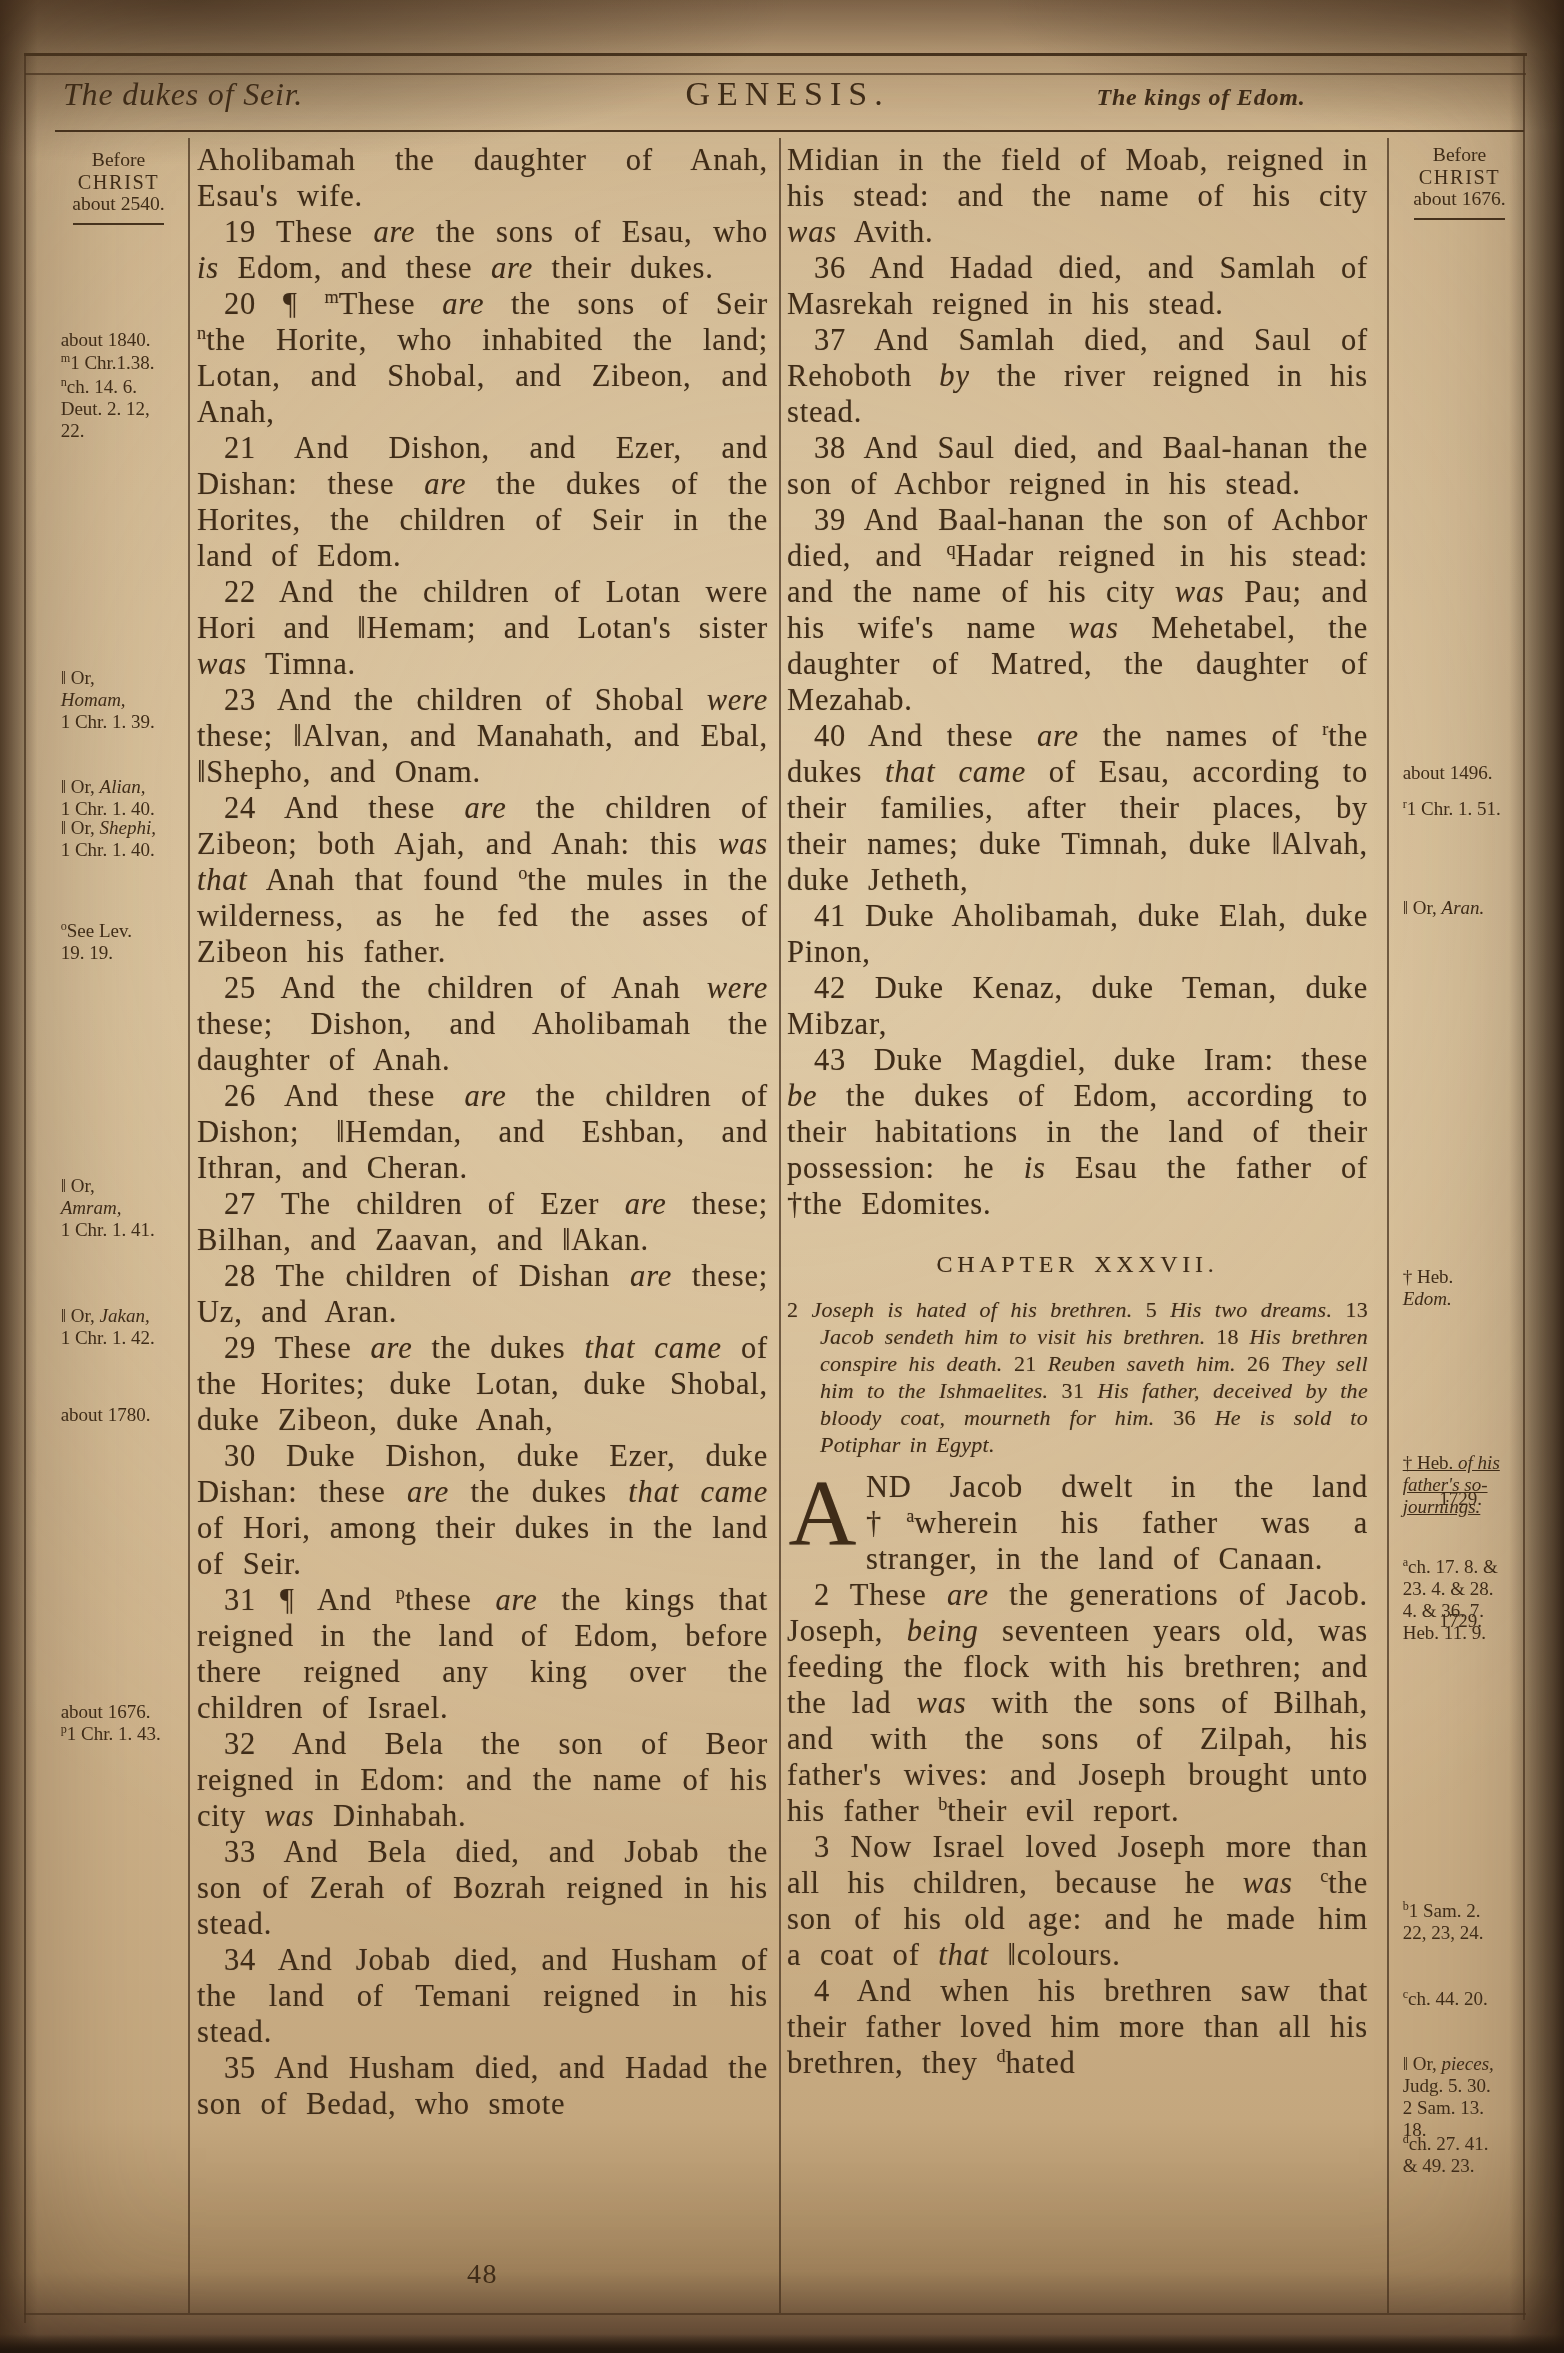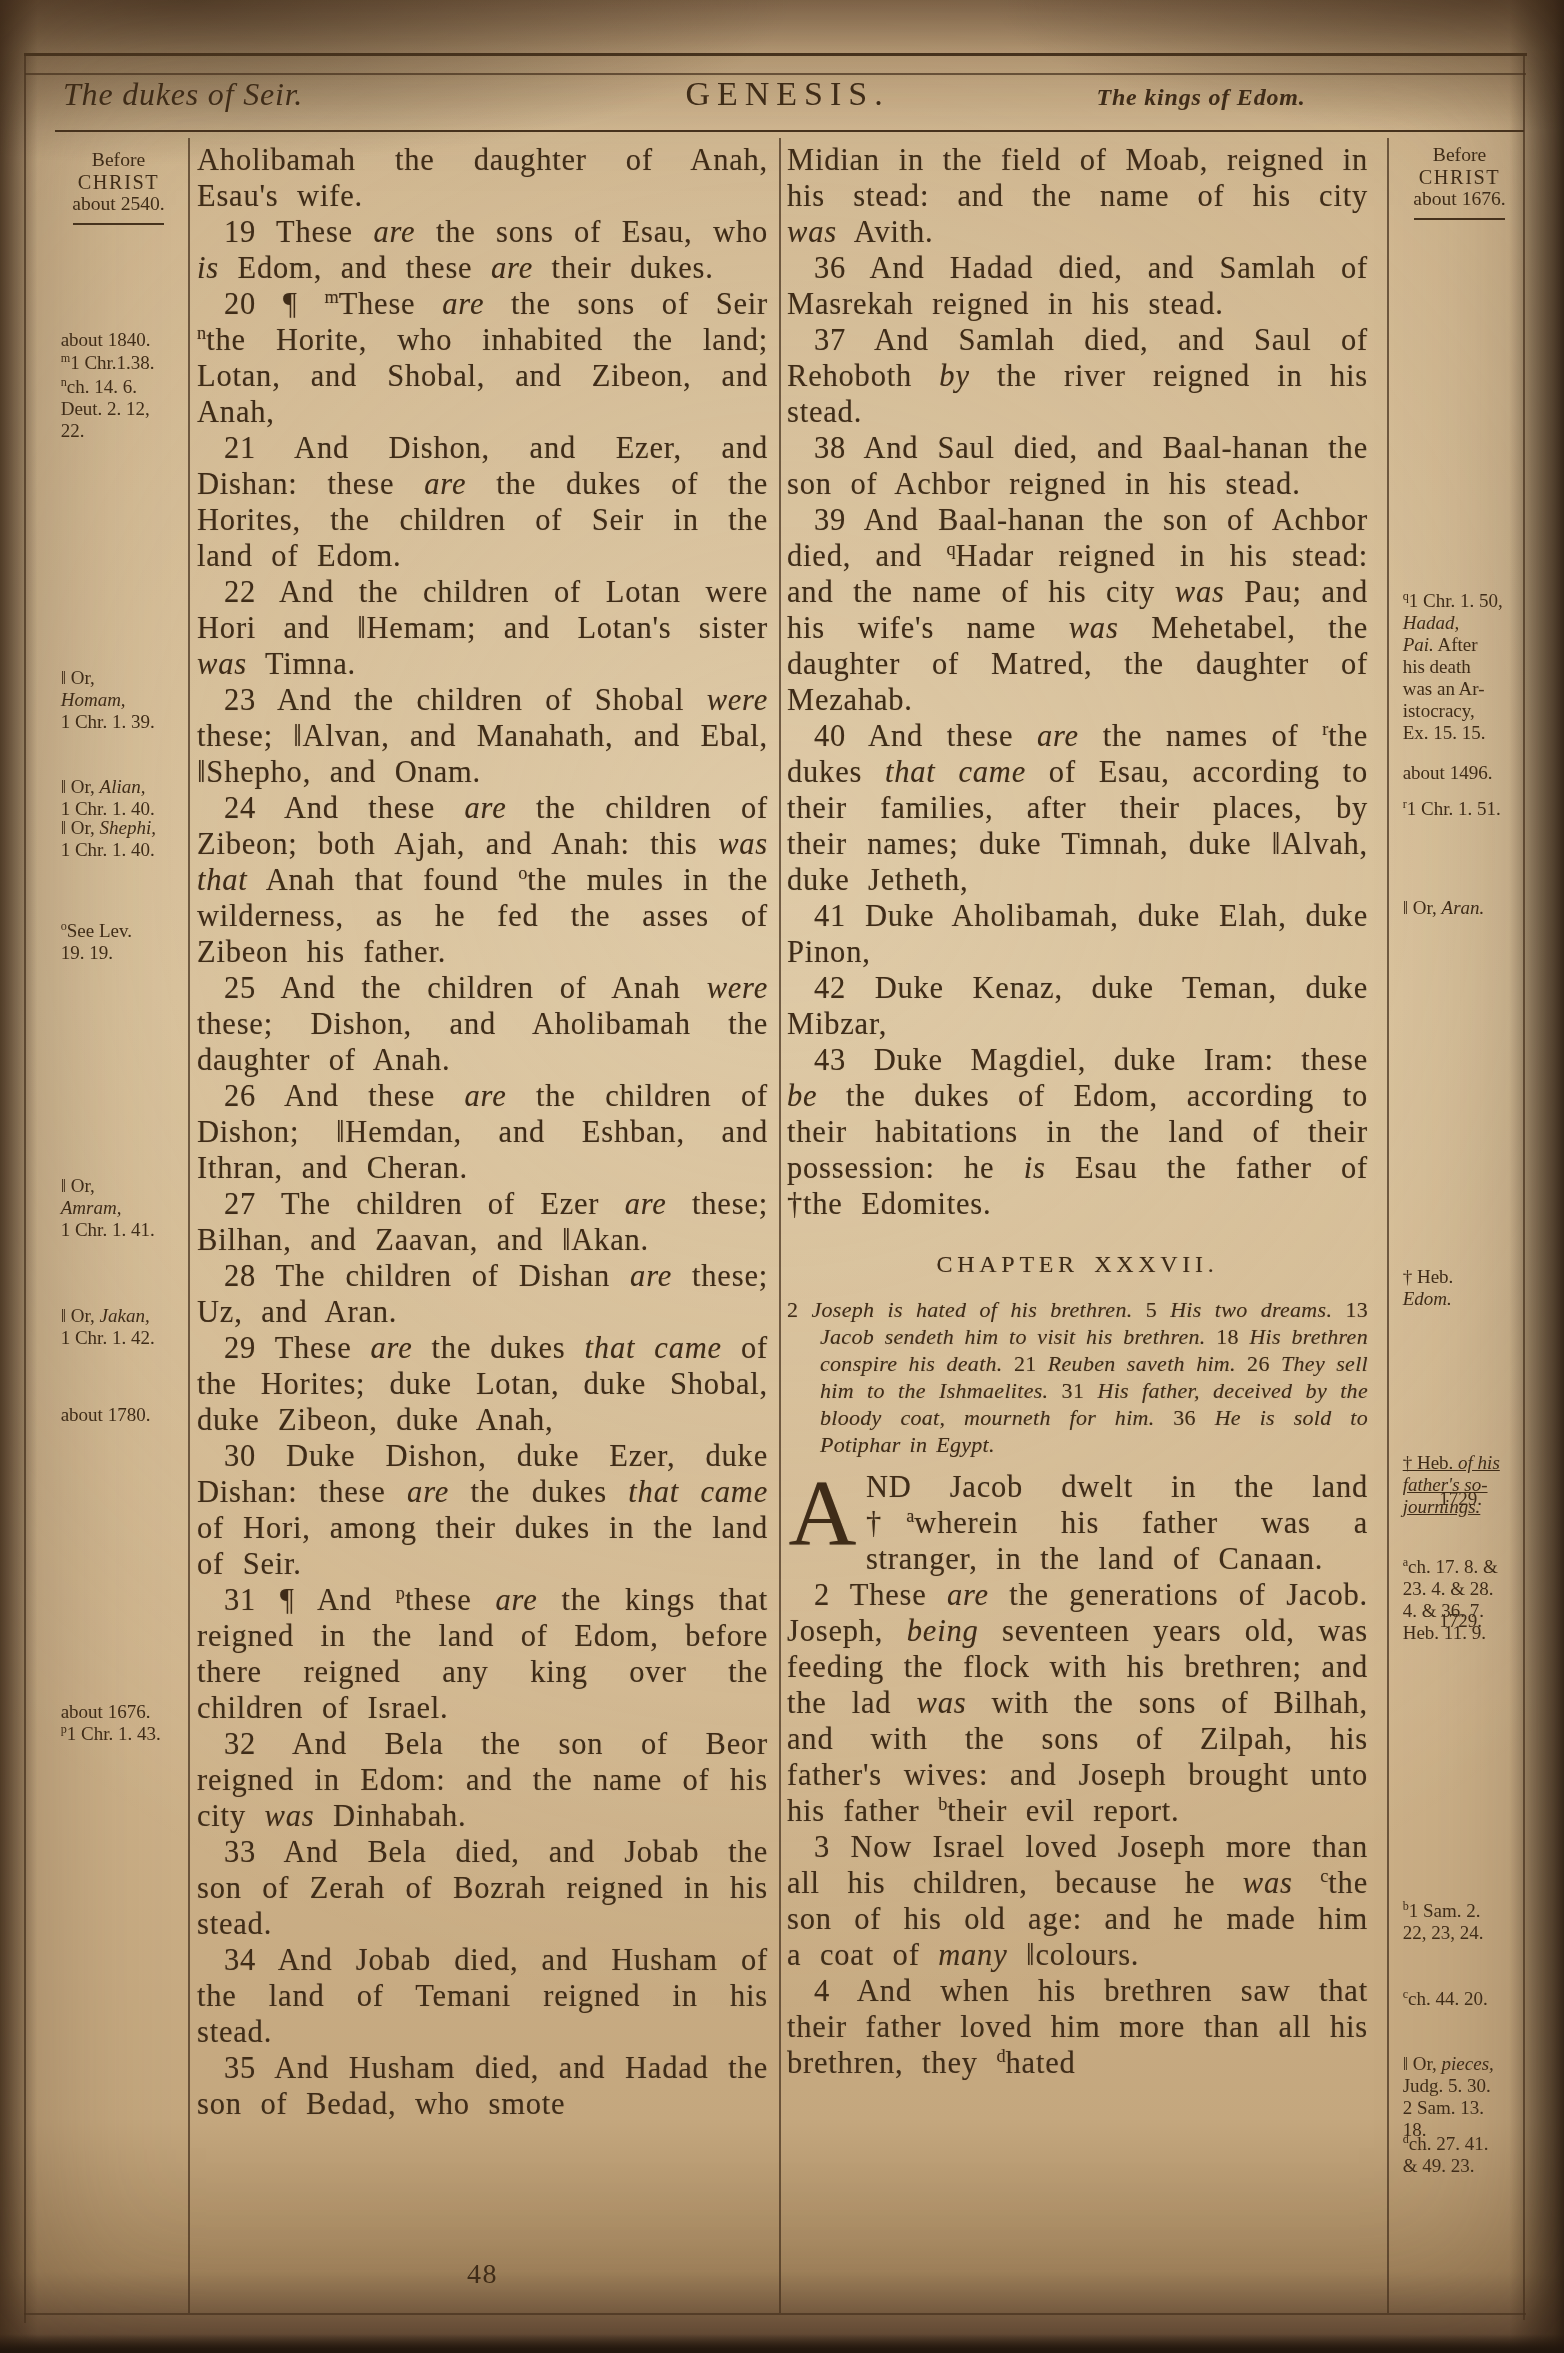--- a/index.html
+++ b/index.html
@@ -98,21 +98,20 @@
       <div class="note" style="top: 667px;">‖ Or,<br><i>Homam,</i><br>1 Chr. 1. 39.</div>
       <div class="note" style="top: 776px;">‖ Or, <i>Alian,</i><br>1 Chr. 1. 40.</div>
       <div class="note" style="top: 817px;">‖ Or, <i>Shephi,</i><br>1 Chr. 1. 40.</div>
       <div class="note" style="top: 920px;"><sup>o</sup>See Lev.<br>19. 19.</div>
       <div class="note" style="top: 1175px;">‖ Or,<br><i>Amram,</i><br>1 Chr. 1. 41.</div>
       <div class="note" style="top: 1305px;">‖ Or, <i>Jakan,</i><br>1 Chr. 1. 42.</div>
       <div class="note" style="top: 1404px;">about 1780.</div>
       <div class="note" style="top: 1701px;">about 1676.<br><sup>p</sup>1 Chr. 1. 43.</div>
     </div>
   <div id="right-notes" class="margin-col">
-      <div class="note" style="top: 590px;"><sup>q</sup>1 Chr. 1. 50,<br><i>Hadad,</i><br><i>Pai.</i>  After<br>his death<br>was an Ar-<br>istocracy,<br>Ex. 15. 15.</div>
       <div class="note" style="top: 762px;">about 1496.</div>
       <div class="note" style="top: 798px;"><sup>r</sup>1 Chr. 1. 51.</div>
       <div class="note" style="top: 897px;">‖ Or, <i>Aran.</i></div>
       <div class="note" style="top: 1266px;">† Heb.<br><i>Edom.</i></div>
       <div class="note center" style="top: 1488px;">1729.</div>
       <div class="note" style="top: 1452px; text-decoration: underline;">† Heb. <i>of his</i><br><i>father's so-</i><br><i>journings.</i></div>
       <div class="note" style="top: 1556px;"><sup>a</sup>ch. 17. 8. &amp;<br>23. 4. &amp; 28.<br>4. &amp; 36. 7.<br>Heb. 11. 9.</div>
       <div class="note center" style="top: 1610px;">1729.</div>
       <div class="note" style="top: 1900px;"><sup>b</sup>1 Sam. 2.<br>22, 23, 24.</div>
       <div class="note" style="top: 1988px;"><sup>c</sup>ch. 44. 20.</div>
@@ -147,20 +146,20 @@
       <p class="verse">38 And Saul died, and Baal-hanan the son of Achbor reigned in his stead.</p>
       <p class="verse">39 And Baal-hanan the son of Achbor died, and <sup>q</sup>Hadar reigned in his stead: and the name of his city <i>was</i> Pau; and his wife's name <i>was</i> Mehetabel, the daughter of Matred, the daughter of Mezahab.</p>
       <p class="verse">40 And these <i>are</i> the names of <sup>r</sup>the dukes <i>that came</i> of Esau, according to their families, after their places, by their names; duke Timnah, duke ‖Alvah, duke Jetheth,</p>
       <p class="verse">41 Duke Aholibamah, duke Elah, duke Pinon,</p>
       <p class="verse">42 Duke Kenaz, duke Teman, duke Mibzar,</p>
       <p class="verse">43 Duke Magdiel, duke Iram: these <i>be</i> the dukes of Edom, according to their habitations in the land of their possession: he <i>is</i> Esau the father of †the Edomites.</p>
       <p class="heading">CHAPTER XXXVII.</p>
       <p class="summary">2 <i>Joseph is hated of his brethren.</i>  5 <i>His two dreams.</i> 13 <i>Jacob sendeth him to visit his brethren.</i>  18 <i>His brethren conspire his death.</i>  21 <i>Reuben saveth him.</i>  26 <i>They sell him to the Ishmaelites.</i>  31 <i>His father, deceived by the bloody coat, mourneth for him.</i>  36 <i>He is sold to Potiphar in Egypt.</i></p>
       <p class="dropcap-p"><span class="dropcap">A</span>ND Jacob dwelt in the land †<sup>a</sup>wherein his father was a stranger, in the land of Canaan.</p>
       <p class="verse">2 These <i>are</i> the generations of Jacob.  Joseph, <i>being</i> seventeen years old, was feeding the flock with his brethren; and the lad <i>was</i> with the sons of Bilhah, and with the sons of Zilpah, his father's wives: and Joseph brought unto his father <sup>b</sup>their evil report.</p>
-      <p class="verse">3 Now Israel loved Joseph more than all his children, because he <i>was</i> <sup>c</sup>the son of his old age: and he made him a coat of <i>many</i> ‖colours.</p>
+      <p class="verse">3 Now Israel loved Joseph more than all his children, because he <i>was</i> <sup>c</sup>the son of his old age: and he made him a coat of <i>that</i> ‖colours.</p>
       <p class="verse">4 And when his brethren saw that their father loved him more than all his brethren, they <sup>d</sup>hated</p>
     </div>
 
   <div class="page-num">48</div>
   <div class="bottom-edge"></div>
 </div>
 
 
 </body></html>

